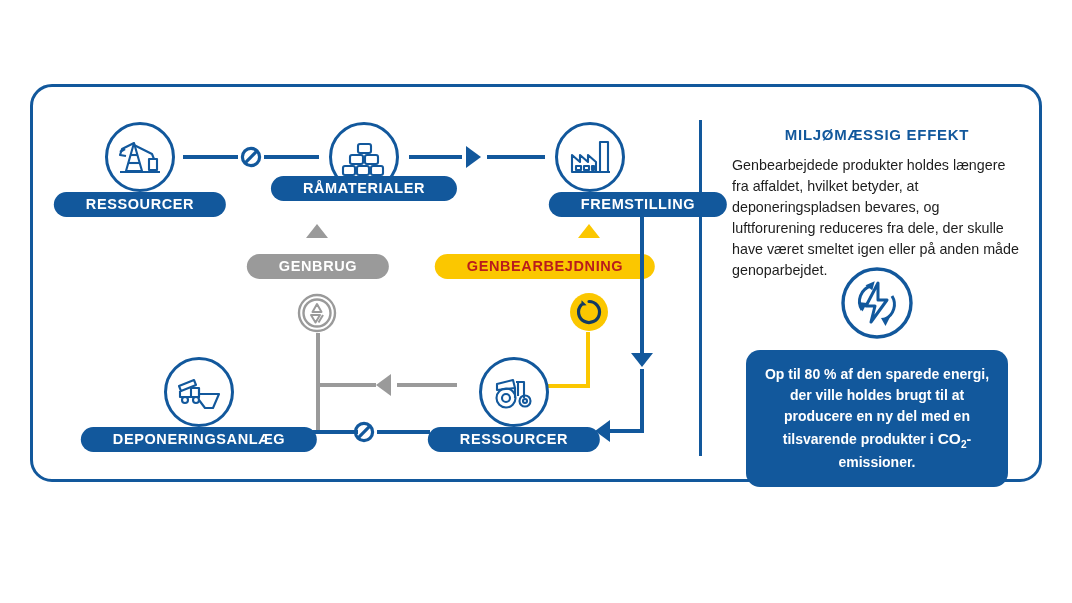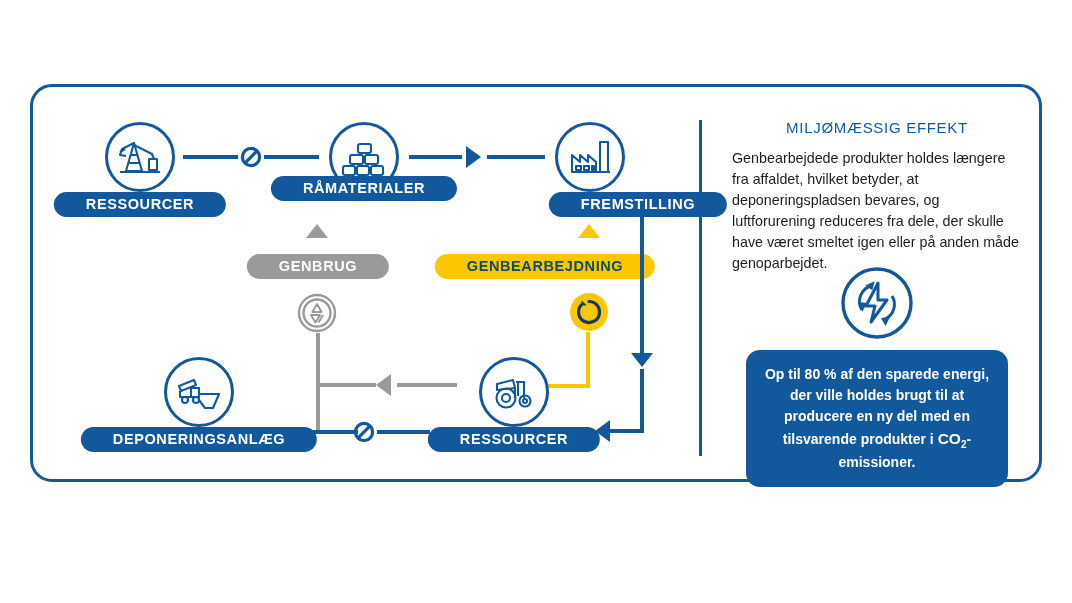--- a/index.html
+++ b/index.html
@@ -23,21 +23,21 @@
     box-sizing:border-box;background:#fff;
   }
   .circle svg{position:absolute;left:0;top:0;}
   .pill{
     position:absolute;left:50%;transform:translateX(-50%);
     background:#12589c;color:#fff;border-radius:13px;height:25px;line-height:25px;
     padding:0 32px;white-space:nowrap;font-size:14.5px;font-weight:bold;letter-spacing:.6px;
     text-align:center;box-sizing:border-box;
   }
   .pill.gray{background:#9a9a9a;color:#fff;}
-  .pill.yellow{background:#fbc700;color:#0c4a6e;}
+  .pill.yellow{background:#fbc700;color:#b91c1c;}
 
   
   .hline{position:absolute;height:4px;background:#12589c;}
   .vline{position:absolute;width:4px;background:#12589c;}
   .hline.gray,.vline.gray{background:#9a9a9a;}
   .hline.yellow,.vline.yellow{background:#fbc700;}
 
   .tri{position:absolute;width:0;height:0;}
   .tri.right{border-left:15px solid #12589c;border-top:11px solid transparent;border-bottom:11px solid transparent;}
   .tri.left{border-right:15px solid #12589c;border-top:11px solid transparent;border-bottom:11px solid transparent;}
@@ -48,22 +48,22 @@
   .tri.up.yellow{border-bottom-color:#fbc700;}
 
   .noentry{position:absolute;width:22px;height:22px;}
 
   
   .badge{position:absolute;width:40px;height:40px;}
 
   
   #panel{position:absolute;left:718px;top:118px;width:318px;}
   #panel-title{
-    text-align:center;color:#12589c;font-size:15px;font-weight:normal;letter-spacing:.7px;
-    margin:1px 0 12px 0;
+    text-align:center;color:#12589c;font-size:15px;font-weight:bold;letter-spacing:.7px;
+    margin:8px 0 12px 0;
   }
   #panel-body{
     text-align:left;color:#1d1d1d;font-size:14.3px;line-height:1.47;margin:0;
     padding:0 14px;
   }
   #energy-badge{position:absolute;left:50%;top:148px;transform:translateX(-50%);width:74px;height:74px;}
   #callout{
     position:absolute;left:28px;top:232px;width:262px;
     background:#12589c;color:#fff;border-radius:14px;
     padding:14px 16px;box-sizing:border-box;text-align:center;

